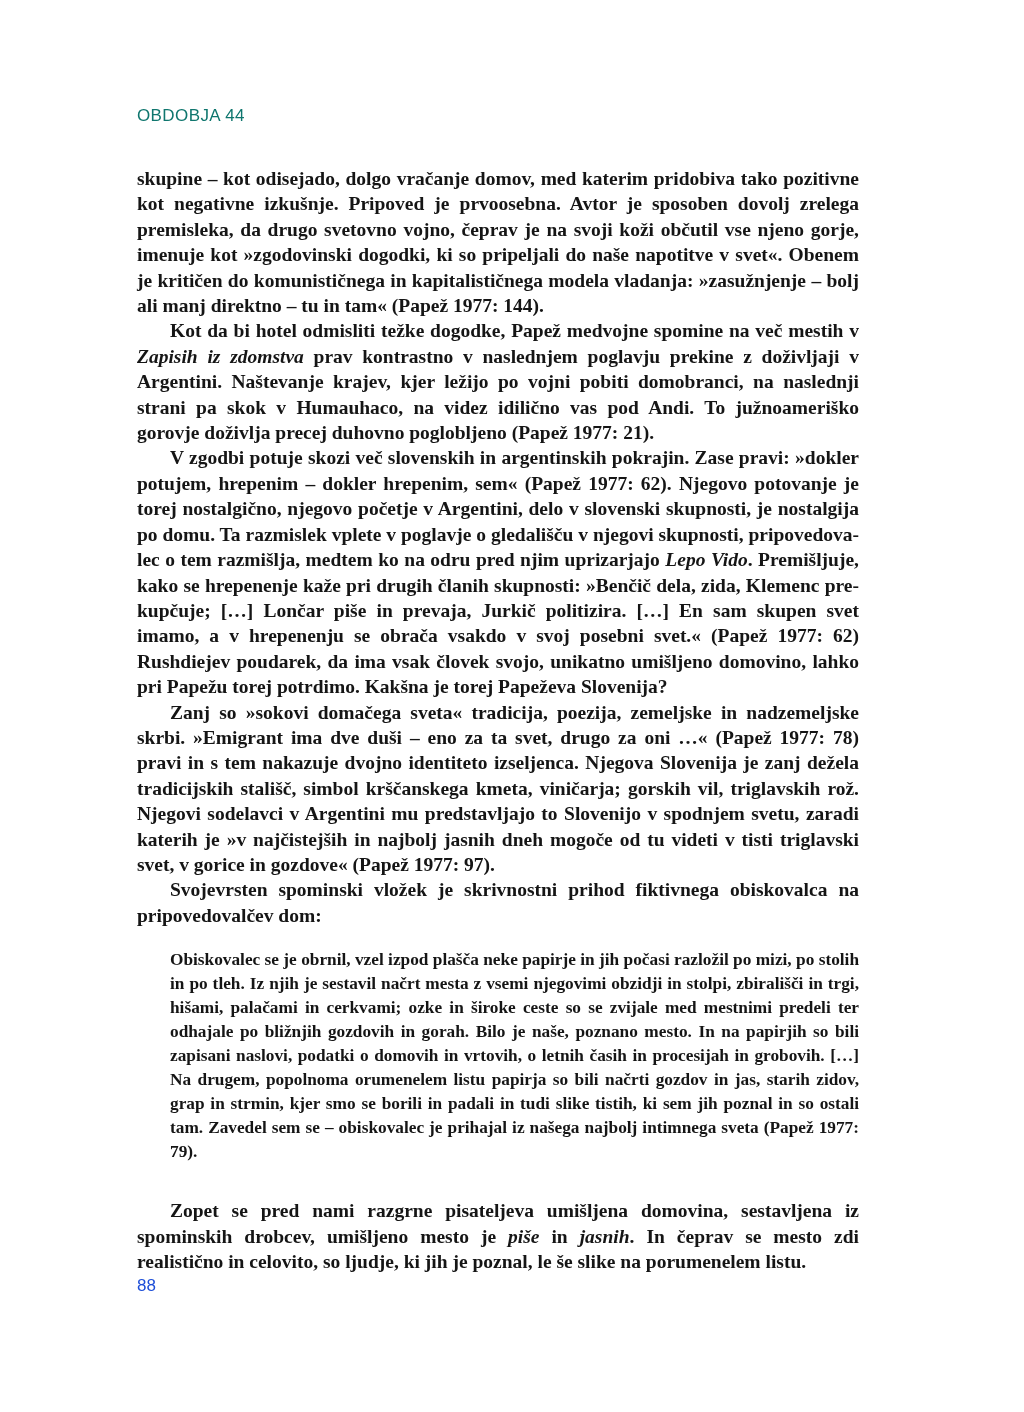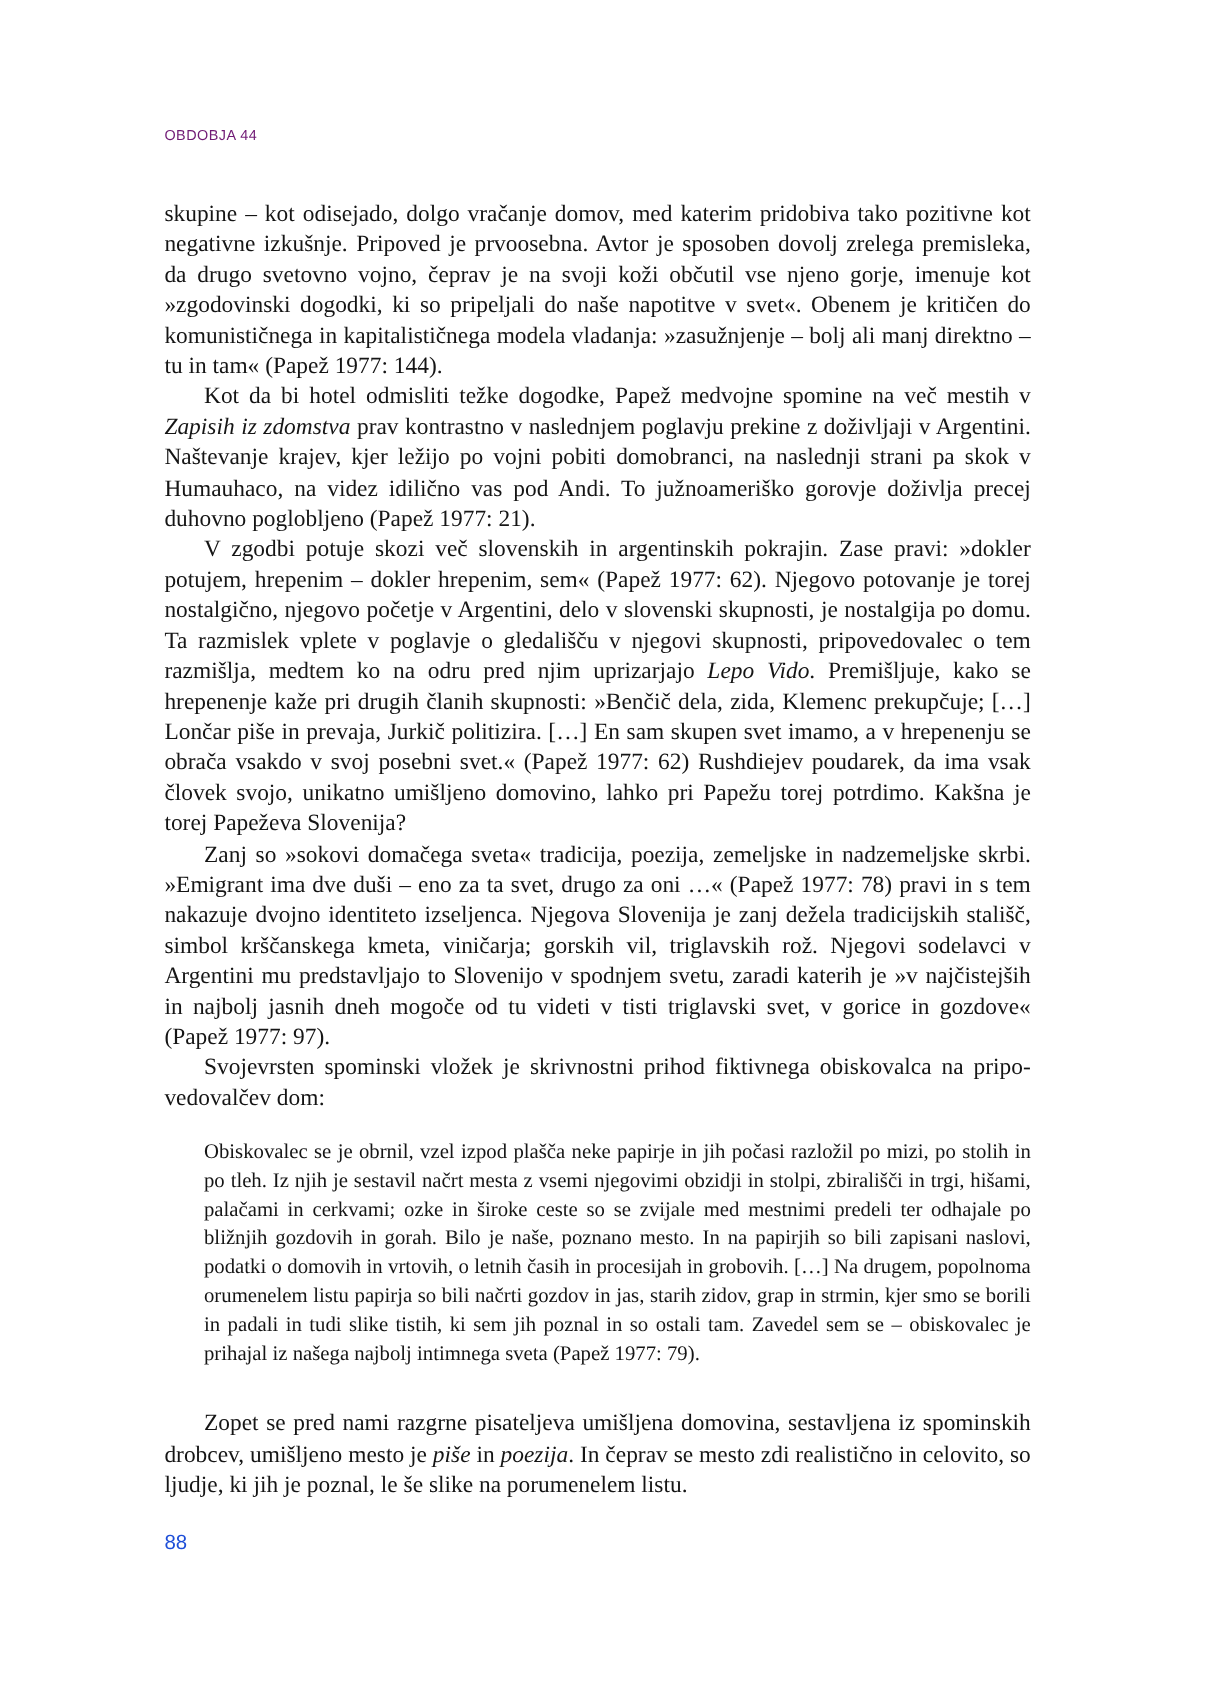--- a/index.html
+++ b/index.html
@@ -14,35 +14,36 @@
     position: absolute;
     inset: 0;
     background: #ffffff;
     overflow: hidden;
   }
   .running-head {
     position: absolute;
     left: 137px;
     top: 106px;
     font-family: "Liberation Sans", "DejaVu Sans", sans-serif;
-    font-size: 12px;
+    font-size: 17px;
     letter-spacing: 0.4px;
-    color: #701a75;
+    color: #0f766e;
     white-space: nowrap;
   }
   .text-block {
     position: absolute;
     left: 137px;
     top: 166px;
     width: 722px;
     font-family: "Liberation Serif", "DejaVu Serif", serif;
     font-size: 19.5px;
     line-height: 25.4px;
     color: #151515;
     text-align: justify;
+    font-weight: bold;
   }
   .text-block p { text-indent: 33px; }
   .text-block p.no-indent { text-indent: 0; }
   .text-block em { font-style: italic; }
   blockquote {
     margin: 20px 0 34px 33px;
     font-size: 17.3px;
     line-height: 24px;
     text-align: justify;
   }
@@ -69,19 +70,19 @@
     <p><span>Kot da bi hotel odmisliti težke dogodke, Papež medvojne spomine na več mestih v </span><em>Zapisih iz zdomstva</em><span> prav kontrastno v naslednjem poglavju prekine z doživljaji v Argentini. Naštevanje krajev, kjer ležijo po vojni pobiti domobranci, na naslednji strani pa skok v Humauhaco, na videz idilično vas pod Andi. To južnoameriško gorovje doživlja precej duhovno poglobljeno (Papež 1977: 21).</span></p>
 
     <p><span>V zgodbi potuje skozi več slovenskih in argentinskih pokrajin. Zase pravi: »dokler potujem, hrepenim – dokler hrepenim, sem« (Papež 1977: 62). Njegovo potovanje je torej nostalgično, njegovo početje v Argentini, delo v slovenski skupnosti, je nostalgija po domu. Ta razmislek vplete v poglavje o gledališču v njegovi skupnosti, pripovedova­lec o tem razmišlja, medtem ko na odru pred njim uprizarjajo </span><em>Lepo Vido</em><span>. Premišljuje, kako se hrepenenje kaže pri drugih članih skupnosti: »Benčič dela, zida, Klemenc pre­kupčuje; […] Lončar piše in prevaja, Jurkič politizira. […] En sam skupen svet imamo, a v hrepenenju se obrača vsakdo v svoj posebni svet.« (Papež 1977: 62) Rushdiejev poudarek, da ima vsak človek svojo, unikatno umišljeno domovino, lahko pri Papežu torej potrdimo. Kakšna je torej Papeževa Slovenija?</span></p>
 
     <p><span>Zanj so »sokovi domačega sveta« tradicija, poezija, zemeljske in nadzemeljske skrbi. »Emigrant ima dve duši – eno za ta svet, drugo za oni …« (Papež 1977: 78) pravi in s tem nakazuje dvojno identiteto izseljenca. Njegova Slovenija je zanj dežela tradicij­skih stališč, simbol krščanskega kmeta, viničarja; gorskih vil, triglavskih rož. Njegovi sodelavci v Argentini mu predstavljajo to Slovenijo v spodnjem svetu, zaradi katerih je »v najčistejših in najbolj jasnih dneh mogoče od tu videti v tisti triglavski svet, v gorice in gozdove« (Papež 1977: 97).</span></p>
 
     <p><span>Svojevrsten spominski vložek je skrivnostni prihod fiktivnega obiskovalca na pripo­vedovalčev dom:</span></p>
 
     <blockquote><span>Obiskovalec se je obrnil, vzel izpod plašča neke papirje in jih počasi razložil po mizi, po stolih in po tleh. Iz njih je sestavil načrt mesta z vsemi njegovimi obzidji in stolpi, zbirališči in trgi, hišami, palačami in cerkvami; ozke in široke ceste so se zvijale med mestnimi predeli ter odhajale po bližnjih gozdovih in gorah. Bilo je naše, poznano mesto. In na papirjih so bili zapisani naslovi, podatki o domovih in vrtovih, o letnih časih in procesijah in grobovih. […] Na drugem, popolnoma orumenelem listu papirja so bili načrti gozdov in jas, starih zidov, grap in strmin, kjer smo se borili in padali in tudi slike tistih, ki sem jih poznal in so ostali tam. Zavedel sem se – obiskovalec je prihajal iz našega najbolj intimnega sveta (Papež 1977: 79).</span></blockquote>
 
-    <p><span>Zopet se pred nami razgrne pisateljeva umišljena domovina, sestavljena iz spomin­skih drobcev, umišljeno mesto je </span><em>piše</em><span> in </span><em>poezija</em><span>. In čeprav se mesto zdi realistično in celovito, so ljudje, ki jih je poznal, le še slike na porumenelem listu.</span></p>
+    <p><span>Zopet se pred nami razgrne pisateljeva umišljena domovina, sestavljena iz spomin­skih drobcev, umišljeno mesto je </span><em>piše</em><span> in </span><em>jasnih</em><span>. In čeprav se mesto zdi realistično in celovito, so ljudje, ki jih je poznal, le še slike na porumenelem listu.</span></p>
 
   </main>
 
   <div class="page-number">88</div>
 
 </div>
 
 </body></html>

